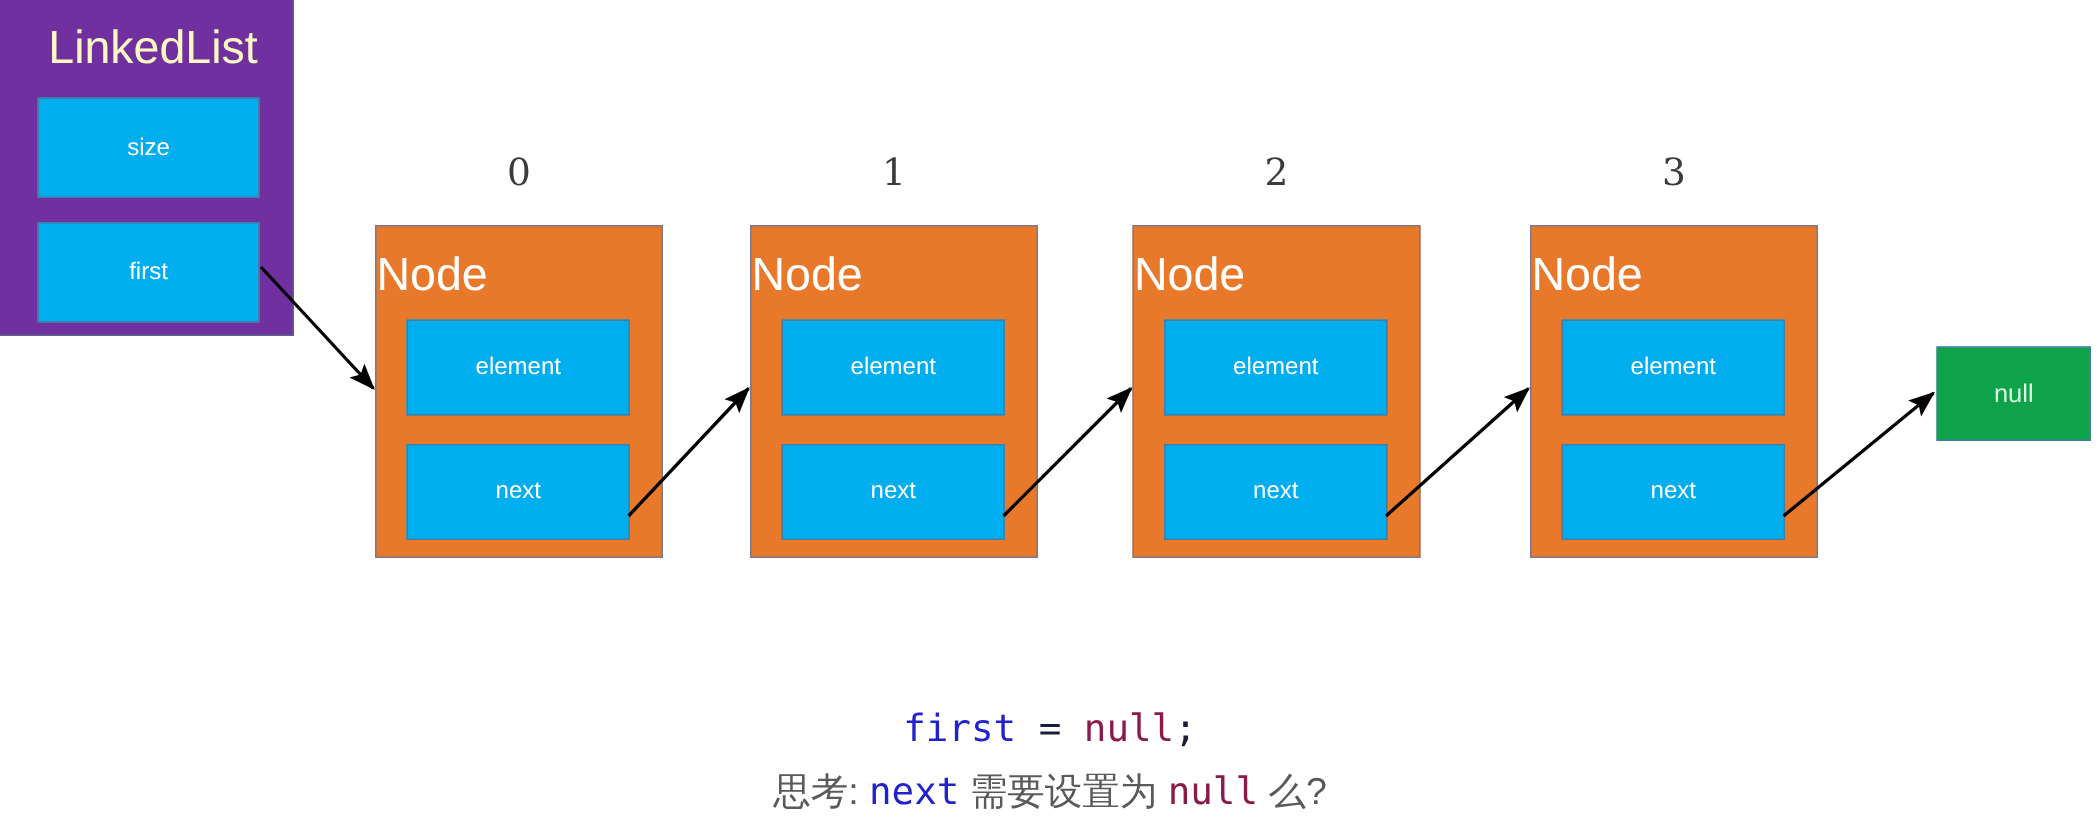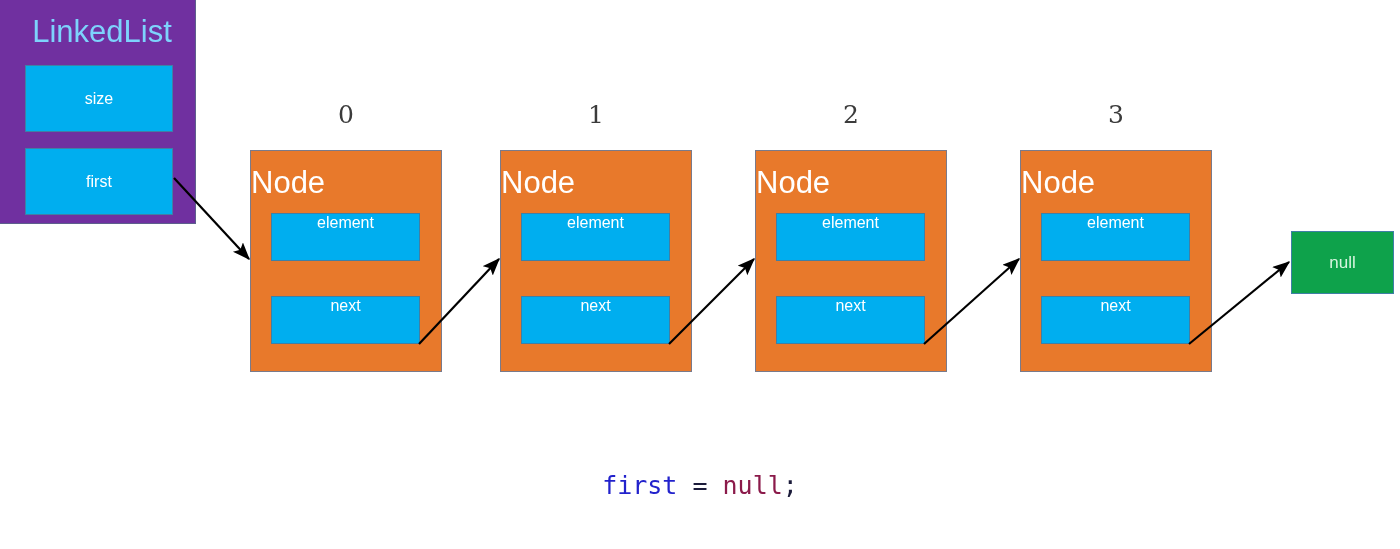--- a/index.html
+++ b/index.html
@@ -29,21 +29,21 @@
     box-sizing: border-box;
     border-right: 1px solid #5d5f8d;
     border-bottom: 1px solid #5d5f8d;
   }
   .linkedlist-title {
     position: absolute;
     left: 0;
     top: 14px;
     width: 204px;
     text-align: center;
-    color: #7dd3fc;
+    color: #fef9c3;
     font-size: 31px;
     line-height: 36px;
     letter-spacing: 0px;
     white-space: nowrap;
   }
   .field-box {
     position: absolute;
     background: #00AEEF;
     border: 1px solid #3f7fa5;
     box-sizing: border-box;
@@ -73,28 +73,28 @@
     top: 14px;
     color: #ffffff;
     font-size: 31px;
     line-height: 36px;
     white-space: nowrap;
   }
   .node-field {
     position: absolute;
     left: 20px;
     width: 149px;
-    height: 48px;
+    height: 64px;
     background: #00AEEF;
     border: 1px solid #3f7fa5;
     box-sizing: border-box;
     color: #ffffff;
     font-size: 16px;
     display: flex;
-    align-items: flex-start;
+    align-items: center;
     justify-content: center;
   }
   .node-field.element { top: 62px; }
   .node-field.next { top: 145px; }
 
   
   .index-label {
     position: absolute;
     top: 100px;
     width: 192px;
@@ -233,14 +233,15 @@
     <line x1="174" y1="178" x2="249" y2="259" stroke="#000000" stroke-width="2.2" marker-end="url(#ah)"></line>
     <line x1="419" y1="344" x2="499" y2="259" stroke="#000000" stroke-width="2.2" marker-end="url(#ah)"></line>
     <line x1="669" y1="344" x2="754" y2="259" stroke="#000000" stroke-width="2.2" marker-end="url(#ah)"></line>
     <line x1="924" y1="344" x2="1019" y2="259" stroke="#000000" stroke-width="2.2" marker-end="url(#ah)"></line>
     <line x1="1189" y1="344" x2="1289" y2="262" stroke="#000000" stroke-width="2.2" marker-end="url(#ah)"></line>
   </svg>
 
 
   <div class="code-line l2"><span class="tok-var">first</span><span class="tok-op"> = </span><span class="tok-null">null</span><span class="tok-op">;</span></div>
 
+  <div class="caption-line"><span class="tok-cn">思考: </span><span class="tok-var" style="font-family:'DejaVu Sans Mono','Liberation Mono',monospace;">next</span><span class="tok-cn"> 需要设置为 </span><span class="tok-null" style="font-family:'DejaVu Sans Mono','Liberation Mono',monospace;">null</span><span class="tok-cn"> 么?</span></div>
 
 </div>
 
 </body></html>

